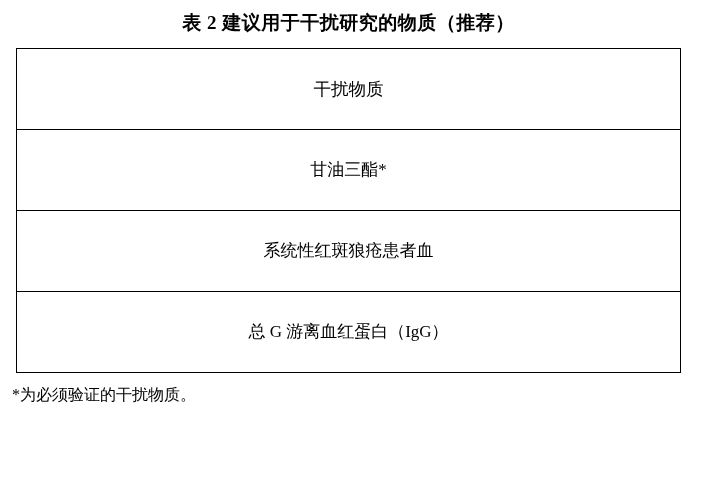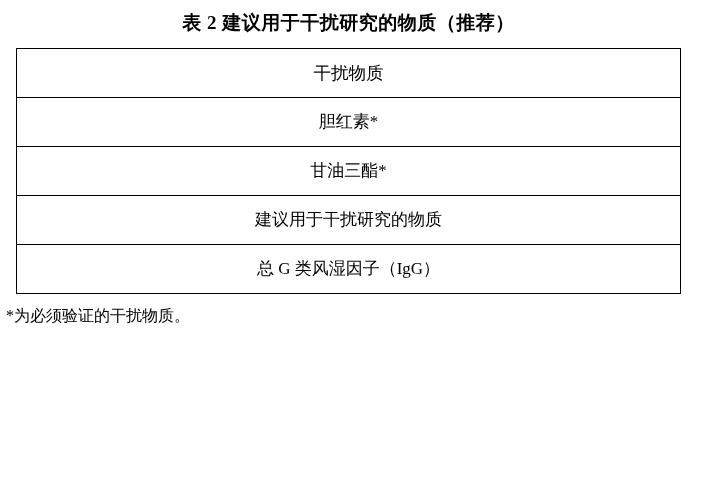--- a/index.html
+++ b/index.html
@@ -37,57 +37,54 @@
     table-layout: fixed;
   }
   table.data-table th,
   table.data-table td {
     border: 1px solid #000000;
     text-align: center;
     font-size: 17px;
     font-weight: normal;
     height: 48px;
     line-height: 48px;
-    padding: 0;
+    padding: 16px;
   }
   table.data-table th {
     font-size: 17.5px;
   }
   .footnote {
-    margin: 12px 6px 0 6px;
+    margin: 12px 6px 0 12px;
     font-size: 16px;
     text-align: left;
   }
 </style>
 </head>
 <body>
 
 <div class="page">
 
   <div class="table-caption">表 2  建议用于干扰研究的物质（推荐）</div>
 
   <div class="table-wrap">
     <table class="data-table">
       <thead>
         <tr>
           <th>干扰物质</th>
         </tr>
       </thead>
       <tbody>
         <tr>
-          <td>胆红素*</td>
-        </tr>
-        <tr>
           <td>甘油三酯*</td>
         </tr>
         <tr>
-          <td>建议用于干扰研究的物质</td>
+          <td>系统性红斑狼疮患者血</td>
         </tr>
         <tr>
-          <td>总 G 类风湿因子（IgG）</td>
+          <td>总 G 游离血红蛋白（IgG）</td>
         </tr>
       </tbody>
     </table>
   </div>
 
   <div class="footnote">*为必须验证的干扰物质。</div>
 
 </div>
 
 </body></html>

